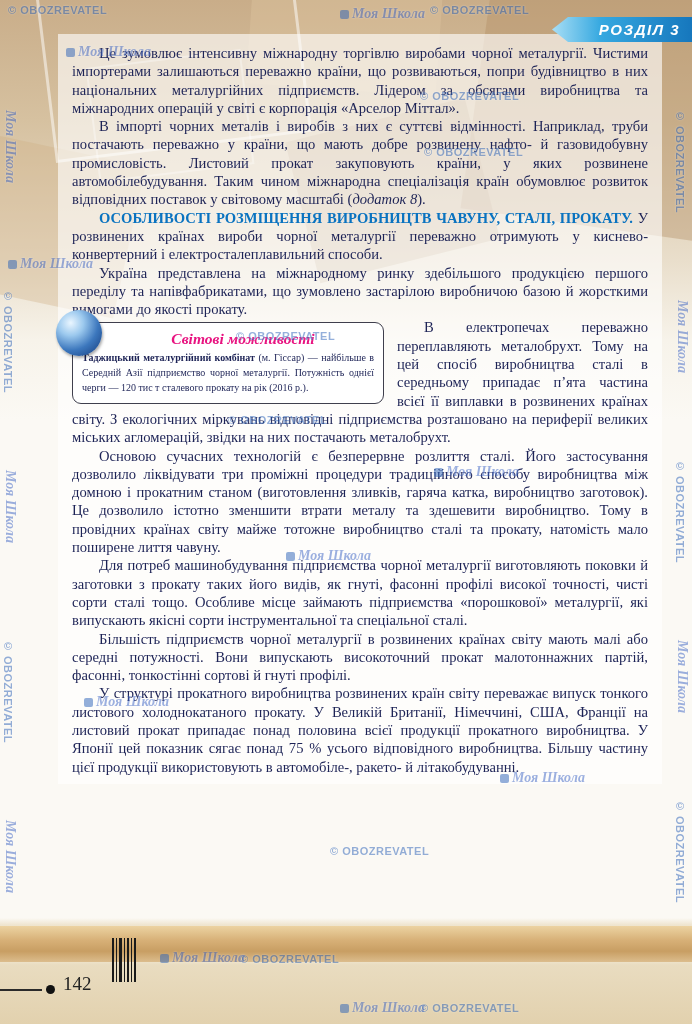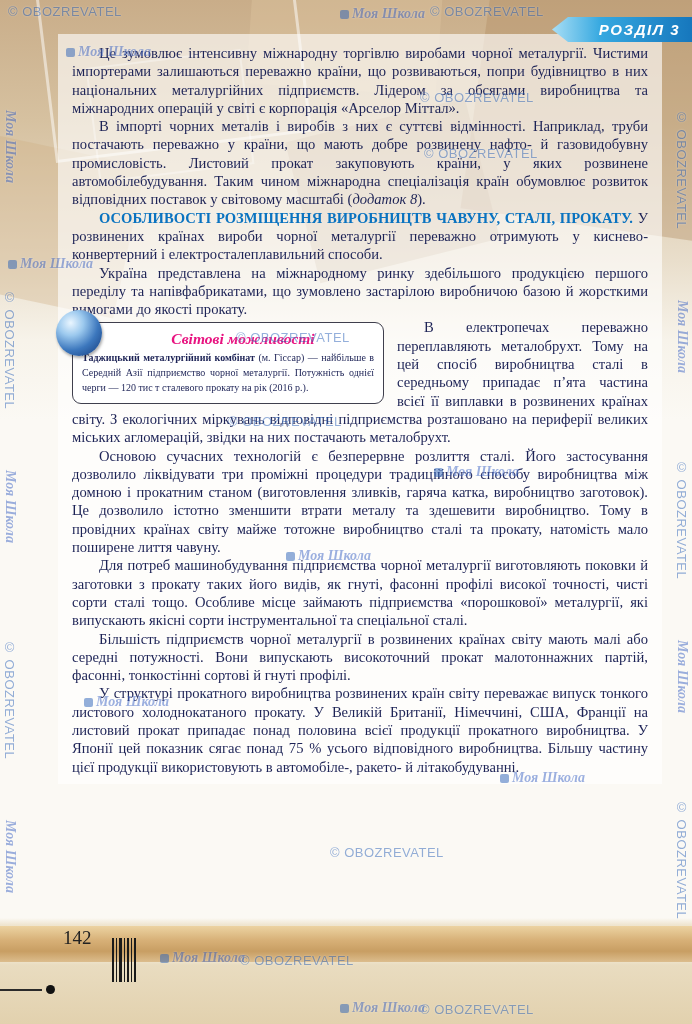--- a/index.html
+++ b/index.html
@@ -56,27 +56,27 @@
   }
   .infobox p{font-size:10px;line-height:14.9px;text-indent:0;}
   .clear{clear:both;}
   
   .strip{
     position:absolute;left:0;top:926px;width:692px;height:36px;z-index:3;
     background:linear-gradient(180deg,#ecd3a2 0%,#d7b077 40%,#c89e63 70%,#dcbd8d 100%);
   }
   .footer-rule{position:absolute;left:0;top:989px;width:42px;height:2px;background:#2a2a2a;z-index:4;}
   .footer-dot{position:absolute;left:46px;top:985px;width:9px;height:9px;border-radius:50%;background:#111;z-index:4;}
-  .page-num{position:absolute;left:63px;top:927px;font-size:19px;color:#222;z-index:4;font-family:"Liberation Serif",serif;}
+  .page-num{position:absolute;left:63px;top:973px;font-size:19px;color:#222;z-index:4;font-family:"Liberation Serif",serif;}
   .barcode{position:absolute;left:112px;top:938px;height:44px;display:flex;align-items:stretch;z-index:4;}
   .barcode span{display:block;background:#1a1a1a;margin-right:2px;}
   
   .wm{position:absolute;z-index:5;pointer-events:none;opacity:.5;white-space:nowrap;
       text-shadow:0 0 2px rgba(255,255,255,.8);}
-  .wm-oboz{color:#2b62b8;font-family:"Liberation Sans",sans-serif;font-weight:normal;font-size:13px;letter-spacing:.5px;}
+  .wm-oboz{color:#2b62b8;font-family:"Liberation Sans",sans-serif;font-weight:bold;font-size:11px;letter-spacing:.5px;}
   .wm-school{color:#3b63c4;font-family:"Liberation Serif",serif;font-style:italic;font-weight:bold;font-size:14px;}
   .wm-vert{writing-mode:vertical-rl;}
   .school-logo{display:inline-block;width:9px;height:9px;background:#2b62b8;border-radius:2px;margin-right:3px;vertical-align:middle;}
 </style>
 </head>
 <body>
 
 <div class="page">
 
   <div class="photo">

